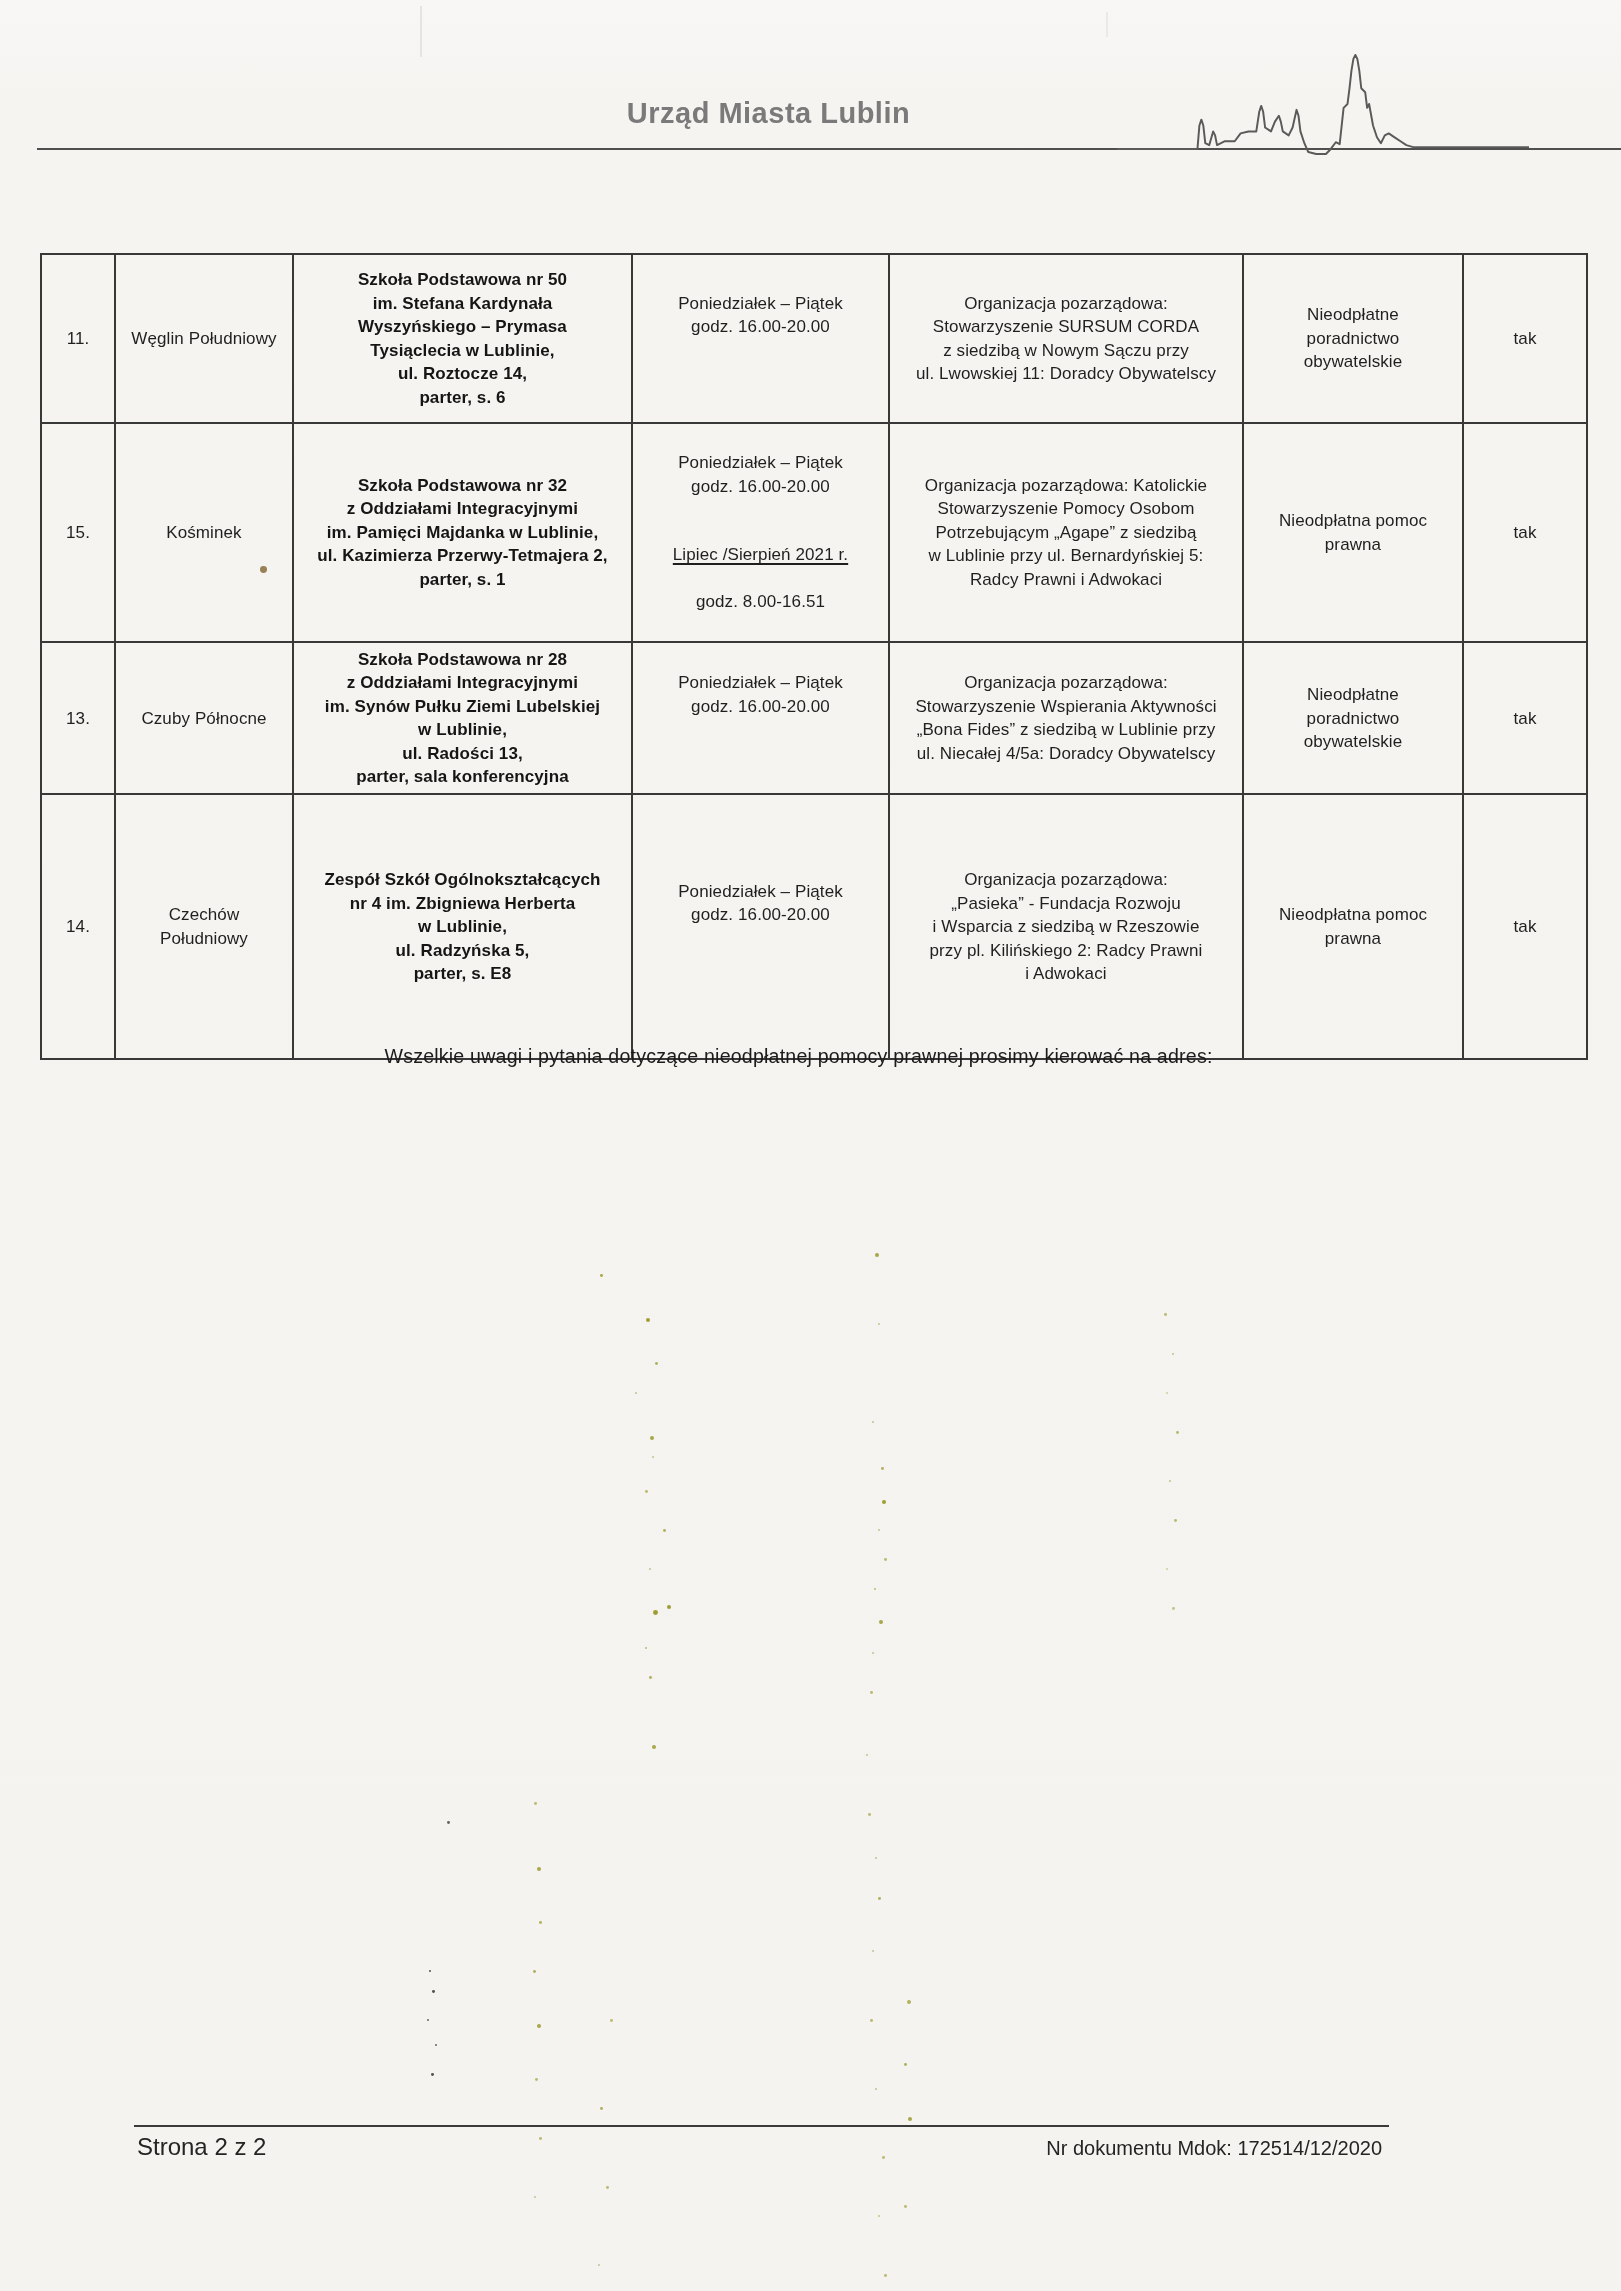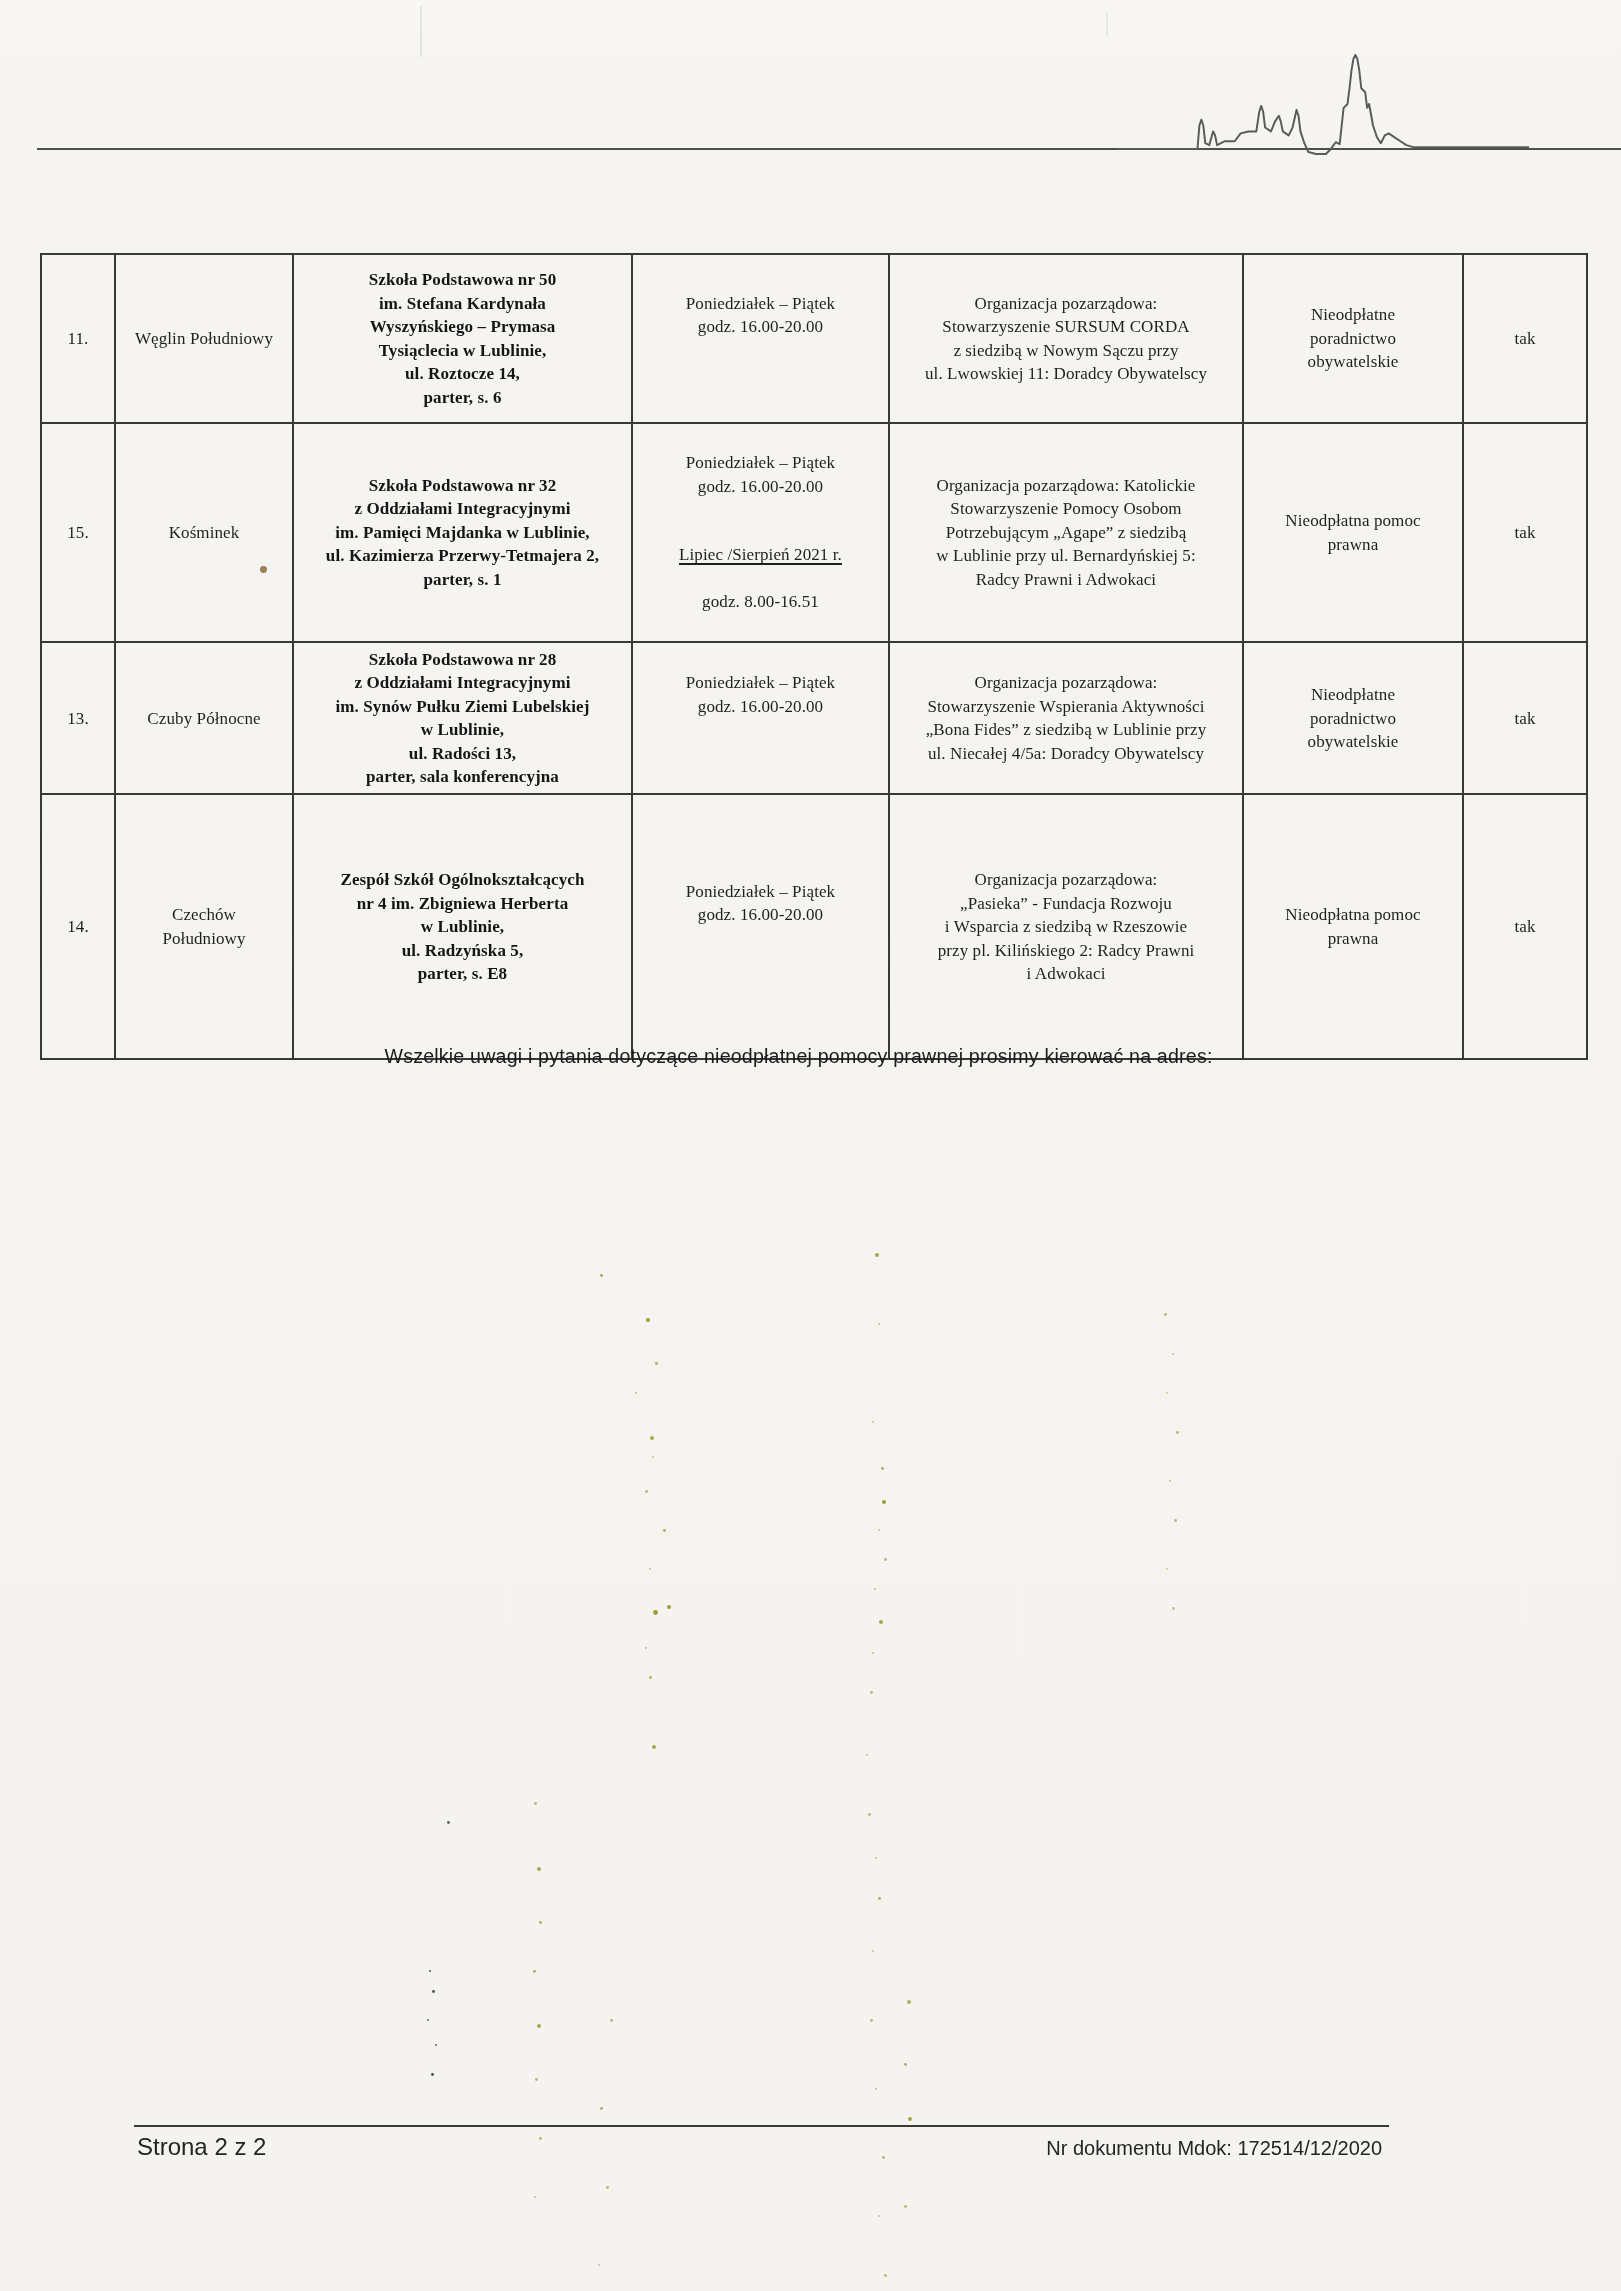--- a/index.html
+++ b/index.html
@@ -31,21 +31,20 @@
     font-size:17px;line-height:23.5px;color:#1f1f1f;
     letter-spacing:0.1px;
   }
   table.aid td{
     border:2px solid #383838;
     border-top-width:2.9px;border-bottom-width:2.9px;
     vertical-align:middle;text-align:center;
     padding:3.9px 7.8px;
     white-space:pre-line;
     overflow:hidden;
-    font-family:Liberation Serif, serif;
   }
   tr.r0{height:169px;} tr.r1{height:157px;} tr.r2{height:152px;} tr.r3{height:265px;}
   td.c-school{font-weight:bold;color:#151515;}
   .hours-main,.hours-extra-u,.hours-extra{white-space:pre-line;}
   .hours-extra-u:not(:empty){
     margin-top:21.6px;
     text-decoration:underline;
     text-decoration-thickness:1.5px;
     text-underline-offset:2.9px;
   }
@@ -80,20 +79,21 @@
   }
   
   .artifacts span{position:absolute;border-radius:50%;display:block;}
   .crease{position:absolute;background:#b9b9b9;}
 </style>
 </head>
 <body>
 
 <div class="page">
 
+  <div class="header-title">Urząd Miasta Lublin</div>
   <div class="header-rule"></div>
   <svg class="skyline" viewBox="0 0 420 112">
     <path d="M0 104 L78 104 L82 104 L84 80 L86 74 L88 80 L90 98
              L94 100 L98 86 L100 90 L102 100
              L110 96 L120 96 L126 88 L134 86 L142 86
              L145 66 L147 60 L149 66 L151 82
              L157 86 L161 76 L165 70 L167 76 L169 86
              L175 90 L179 82 L183 64 L185 70 L187 86
              L191 98 L195 107 L203 109 L213 109 L217 105
              L223 97 L227 99

